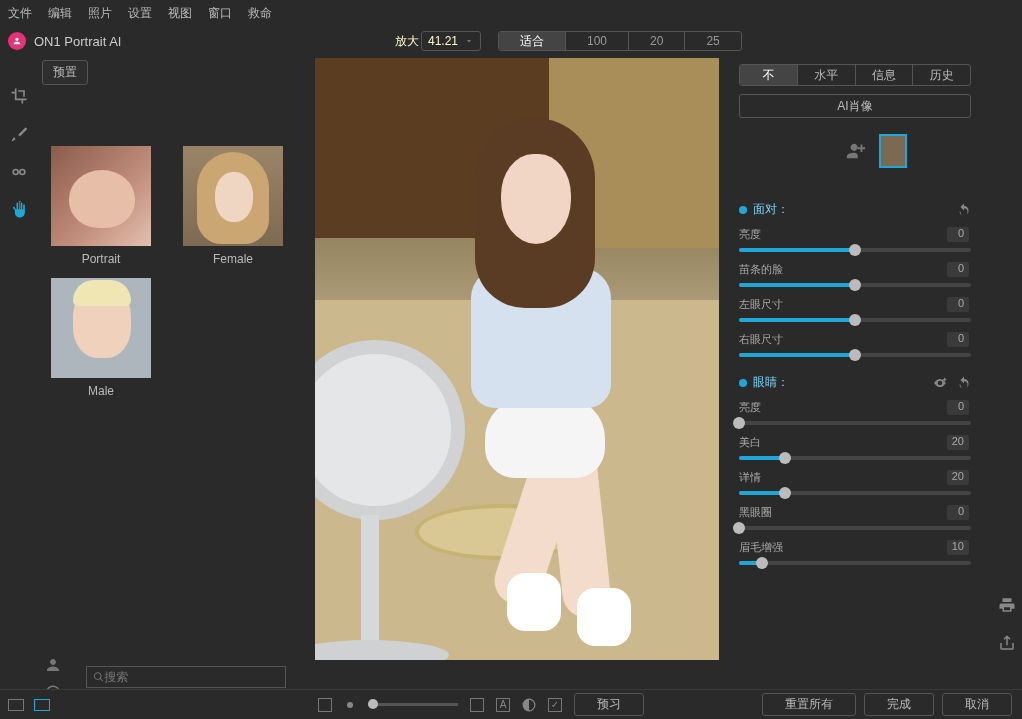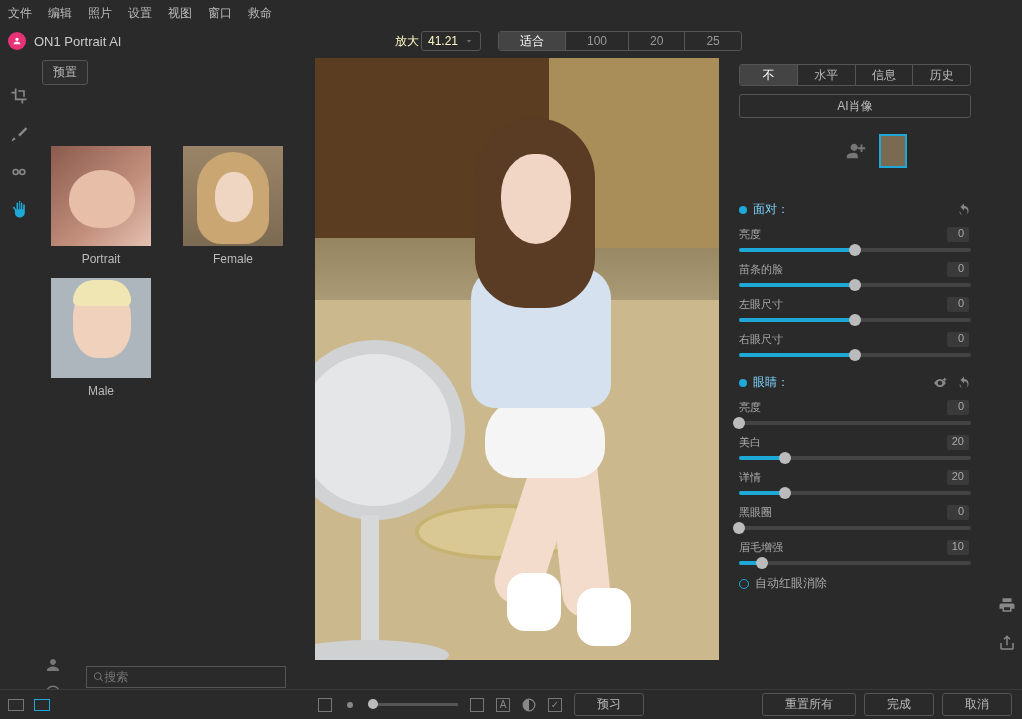--- a/index.html
+++ b/index.html
@@ -355,24 +355,20 @@
             <div class="slabel">
               <span>眉毛增强</span>
               <span class="val">10</span>
             </div>
             <div class="track">
               <div class="fill" style="width:10%"></div>
               <div class="knob" style="left:10%"></div>
             </div>
           </div>
         </div>
-      <div class="auto-red">
-        <span class="circle"></span>
-        <span>自动红眼消除</span>
-      </div>
     </div>
 
     <div class="right-side-icons">
       <svg width="18" height="18" viewBox="0 0 24 24" fill="currentColor">
           <path d="M6 3h12v5H6V3zm-2 7h16a2 2 0 012 2v5h-4v4H6v-4H2v-5a2 2 0 012-2zm4 9h8v-4H8v4z"></path>
         </svg>
       <svg width="18" height="18" viewBox="0 0 24 24" fill="none" stroke="currentColor" stroke-width="2">
           <path d="M4 12v7a1 1 0 001 1h14a1 1 0 001-1v-7"></path>
           <path d="M12 3v12M8 7l4-4 4 4"></path>
         </svg>

